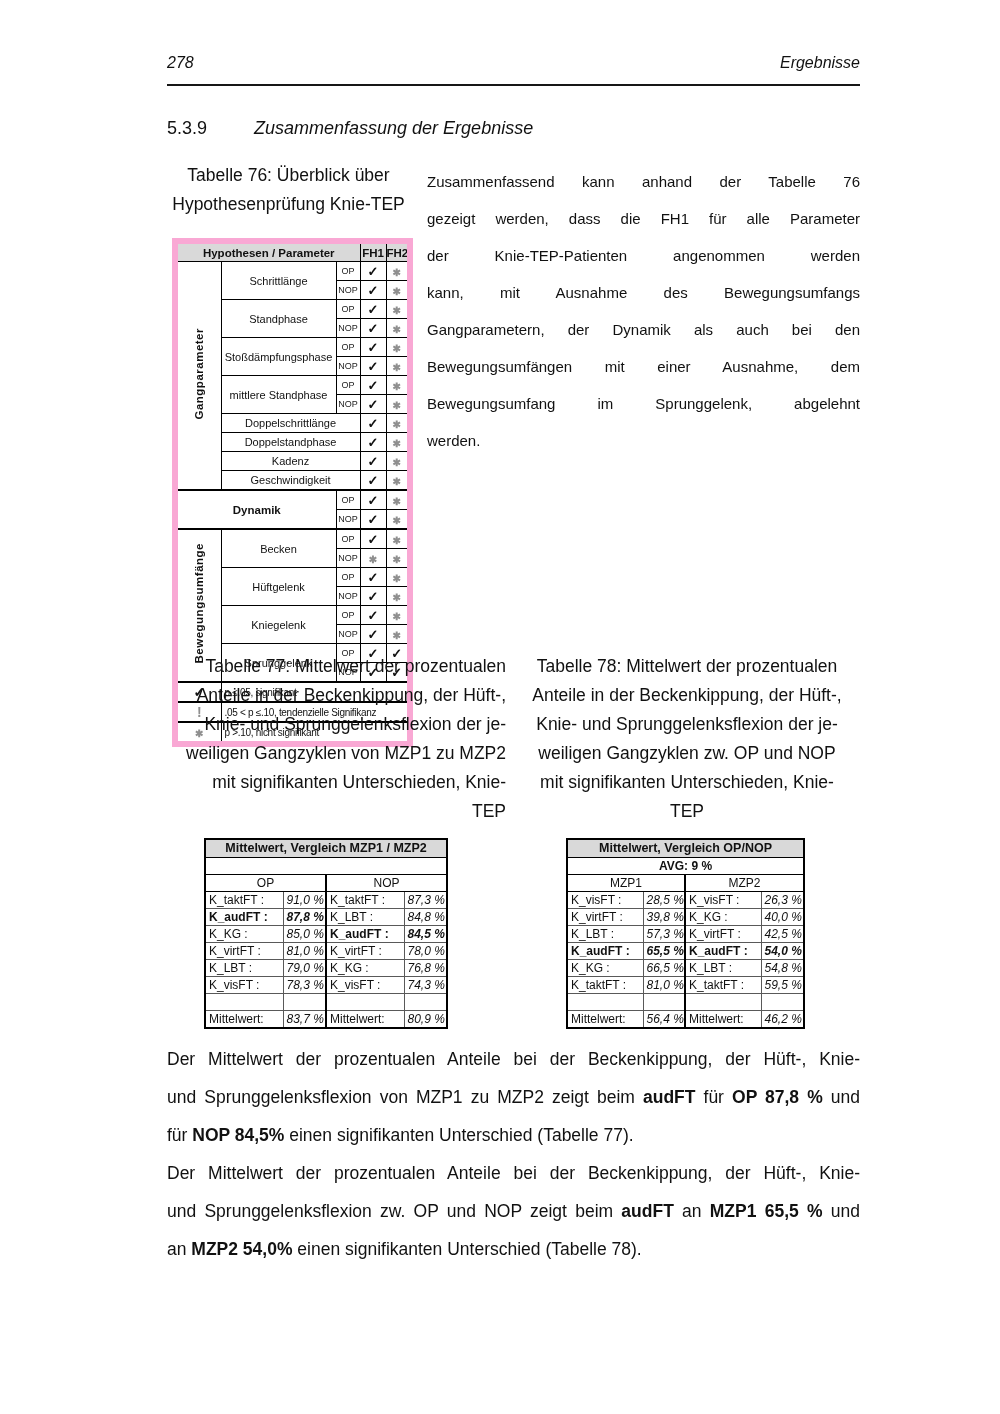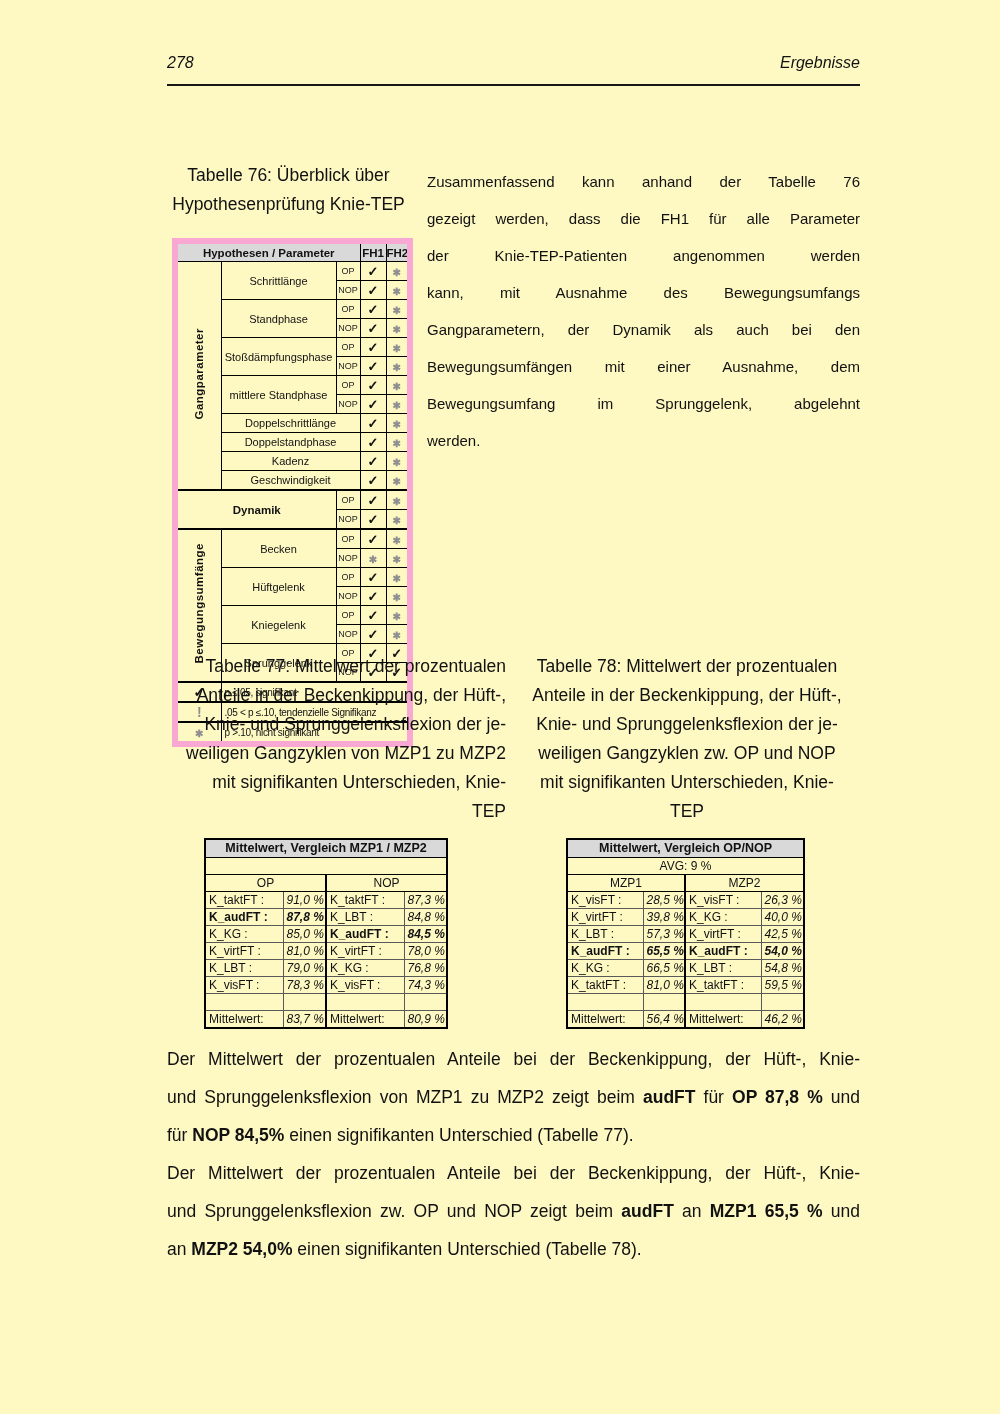--- a/index.html
+++ b/index.html
@@ -1,16 +1,16 @@
 <!DOCTYPE html>
 <html><head>
 <meta charset="utf-8">
 <style>
   html,body{margin:0;padding:0;background:#e8e8e8;}
-  .page{position:relative;width:1000px;height:1414px;background:#fef9c3;margin:0 auto;
+  .page{position:relative;width:1000px;height:1414px;background:#ffffff;margin:0 auto;
         font-family:"Liberation Sans",sans-serif;color:#111;overflow:hidden;}
 
   
   .pagehead{position:absolute;left:167px;top:54px;width:693px;display:flex;
             justify-content:space-between;font-style:italic;font-size:16px;}
   .headrule{position:absolute;left:167px;top:84px;width:693px;height:2px;background:#161616;}
 
   
   .secthead{position:absolute;left:167px;top:118px;font-size:18px;}
   .sectnum{display:inline-block;width:82px;font-style:normal;}
@@ -51,21 +51,21 @@
 
   
   .cmp{position:absolute;border-collapse:collapse;table-layout:fixed;border:2px solid #000;font-size:12px;}
   #t77{left:204px;top:838px;width:242px;}
   #t78{left:566px;top:838px;width:237px;}
   .cmp td{border:1px solid #595959;height:16px;padding:0 3px;white-space:nowrap;
           overflow:hidden;vertical-align:middle;}
   .cmp tr.title{height:18px;}
   .cmp tr.title td{background:#d9d9d9;font-weight:700;text-align:center;font-size:12.5px;border-color:#000;}
   .cmp tr.subtitle{height:15px;}
-  .cmp tr.subtitle td{font-weight:400;text-align:center;border-color:#000;}
+  .cmp tr.subtitle td{font-weight:700;text-align:center;border-color:#000;}
   .cmp tr.colhead td{text-align:center;border-color:#000;}
   .cmp td.lbl{text-align:left;}
   .cmp td.val{font-style:italic;}
   .cmp td.b{font-weight:700;}
   .cmp td.div-l{border-left:2px solid #000;}
   .cmp tr.footer{height:18px;}
 
   
   #body-text{position:absolute;left:167px;top:1040px;width:693px;font-size:17.5px;line-height:38px;}
   #body-text b, #para-summary b{font-weight:700;}
@@ -74,20 +74,24 @@
 <body>
 
 <div class="page">
 
   <div class="pagehead">
     <span>278</span>
     <span>Ergebnisse</span>
   </div>
   <div class="headrule"></div>
 
+  <div class="secthead">
+    <span class="sectnum">5.3.9</span>
+    <span class="secttitle">Zusammenfassung der Ergebnisse</span>
+  </div>
 
   <div id="caption-t76" class="caption">
     <div>Tabelle 76: Überblick über</div>
     <div>Hypothesenprüfung Knie-TEP</div>
   </div>
 
   <div id="para-summary">
     <div class="jline">Zusammenfassend kann anhand der Tabelle 76</div>
     <div class="jline">gezeigt werden, dass die FH1 für alle Parameter</div>
     <div class="jline">der Knie-TEP-Patienten angenommen werden</div>

